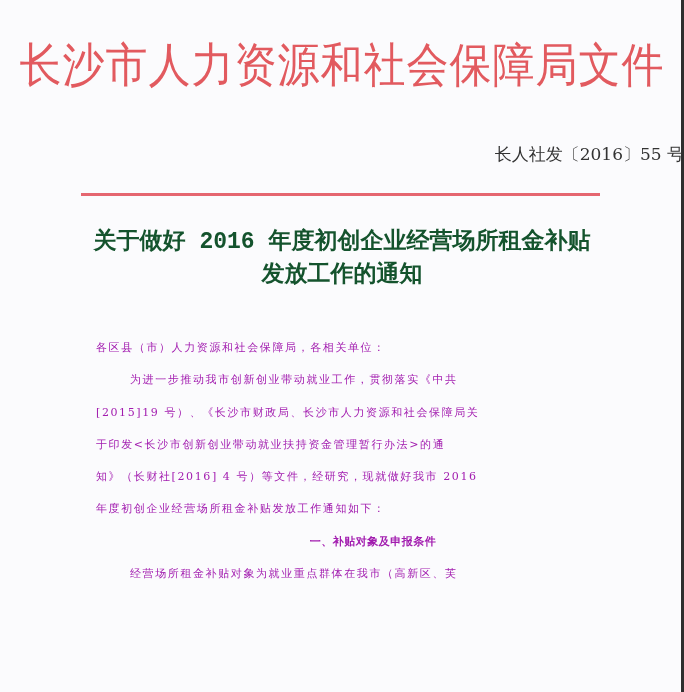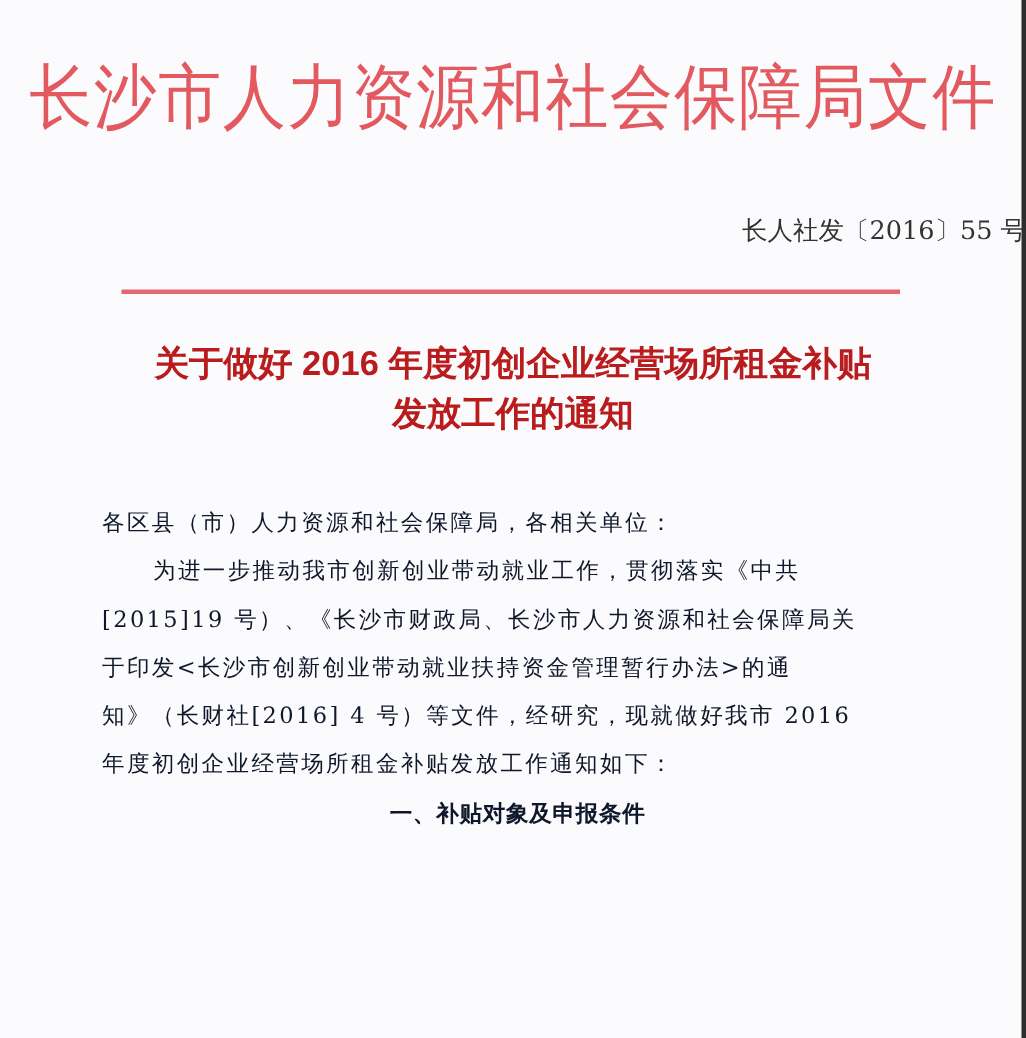--- a/index.html
+++ b/index.html
@@ -28,27 +28,27 @@
     text-align: right;
     font-size: 17px; line-height: 22px; color: #333;
   }
   .red-rule {
     position: absolute; top: 193px; left: 81px; width: 519px; height: 3px;
     background: #e56670;
   }
   .title {
     position: absolute; top: 226px; left: 0; width: 684px;
     text-align: center;
-    font-family: Liberation Sans, sans-serif;
+    font-family: Liberation Mono, monospace;
     font-weight: bold;
-    font-size: 23px; line-height: 33px; color: #b91c1c;
+    font-size: 23px; line-height: 33px; color: #14532d;
   }
   .body {
-    position: absolute; top: 332px; left: 68px; width: 520px;
-    font-size: 15px; line-height: 32.3px; color: #0f172a;
+    position: absolute; top: 332px; left: 96px; width: 520px;
+    font-size: 11px; line-height: 32.3px; color: #a21caf;
   }
   .line { white-space: nowrap; height: 32.3px; letter-spacing: 1.6px; }
   .indent { padding-left: 34px; }
   .heading {
     font-family: "DejaVu Sans", "Liberation Sans", sans-serif;
     font-weight: bold; padding-left: 34px; letter-spacing: 0.5px; text-align: center;
   }
 </style>
 </head>
 <body>
@@ -67,13 +67,14 @@
 </div>
 
 <div class="body">
   <div class="line">各区县（市）人力资源和社会保障局，各相关单位：</div>
   <div class="line indent">为进一步推动我市创新创业带动就业工作，贯彻落实《中共</div>
   <div class="line">[2015]19 号）、《长沙市财政局、长沙市人力资源和社会保障局关</div>
   <div class="line">于印发&lt;长沙市创新创业带动就业扶持资金管理暂行办法&gt;的通</div>
   <div class="line">知》（长财社[2016] 4 号）等文件，经研究，现就做好我市 2016</div>
   <div class="line">年度初创企业经营场所租金补贴发放工作通知如下：</div>
   <div class="line heading">一、补贴对象及申报条件</div>
+  <div class="line indent">经营场所租金补贴对象为就业重点群体在我市（高新区、芙</div>
 </div>
 
 </body></html>

